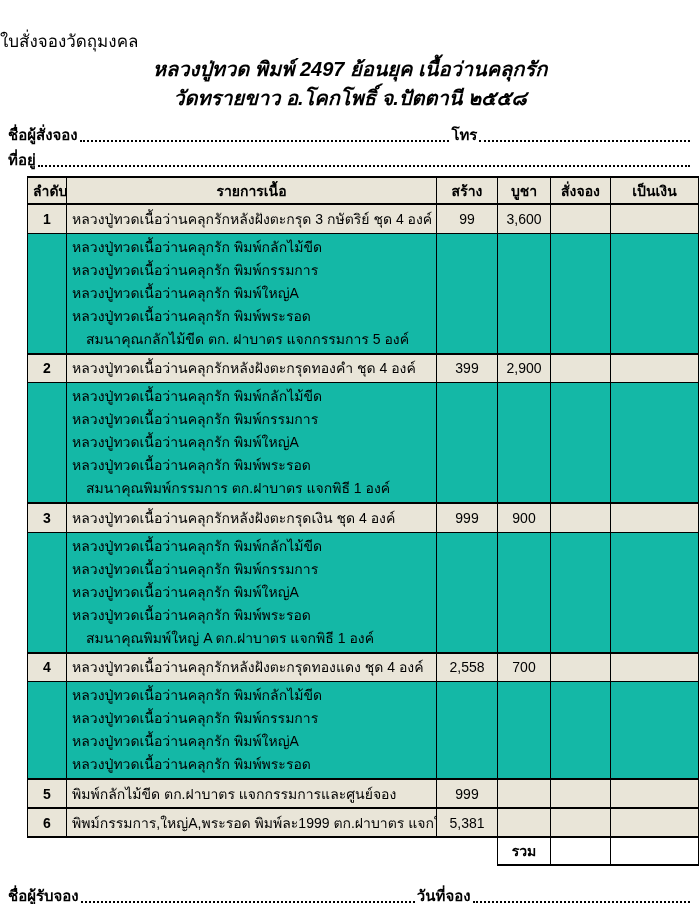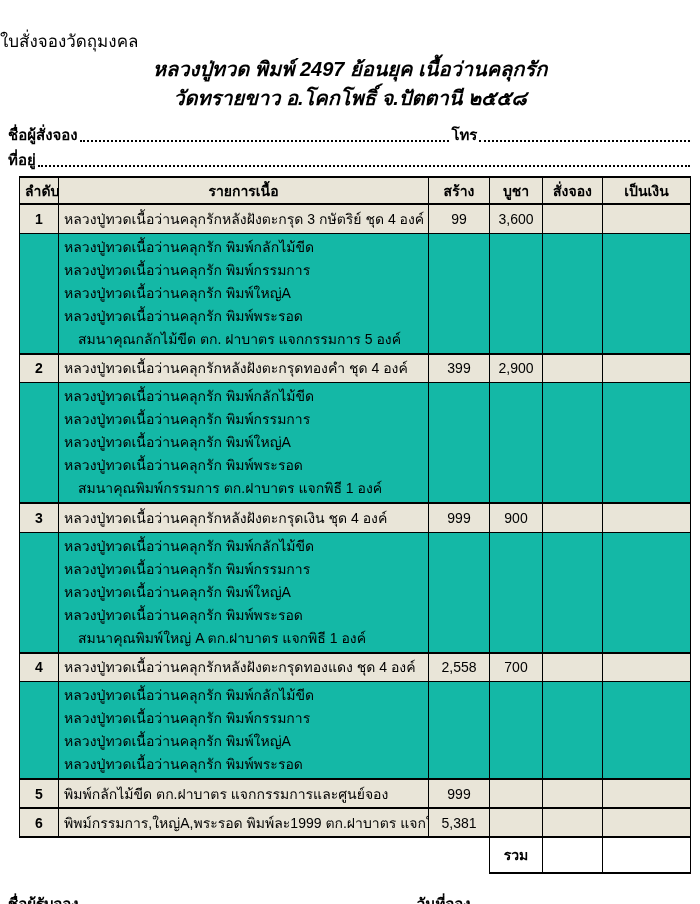--- a/index.html
+++ b/index.html
@@ -47,21 +47,21 @@
   .d-grow-1 { flex-grow: 1; }
   .d-w360 { flex-grow: 360; }
   .d-w315 { flex-grow: 315; }
   .d-w205 { flex-grow: 205; }
 
   
   table.order-table {
     border-collapse: collapse;
     table-layout: fixed;
     width: 671px;
-    margin: 5px 0 0 19px;
+    margin: 5px 0 0 27px;
     font-size: 14px;
   }
   .order-table th, .order-table td {
     border: 1px solid #000;
     padding: 0 5px;
     overflow: hidden;
     white-space: nowrap;
     vertical-align: middle;
   }
   .order-table thead th {
@@ -83,21 +83,21 @@
   td.cell-details { padding: 2px 5px; }
   .cell-details div { line-height: 23px; }
   .cell-details .bonus-line { padding-left: 14px; }
 
   
   .edge-l { border-left: 2px solid #000; }
   .edge-r { border-right: 2px solid #000; }
   tr.last-item td { border-bottom: 2px solid #000; }
 
   
-  tr.total-row td { height: 36px; }
+  tr.total-row td { height: 28px; }
   tr.total-row td.blank { border: none; background: transparent; }
   td.total-label { text-align: center; font-weight: bold; border-bottom: 2px solid #000; }
   tr.total-row td.total-cell { border-bottom: 2px solid #000; }
 
   
   .footer-line { margin-top: 16px; }
 </style>
 </head>
 <body>
 

